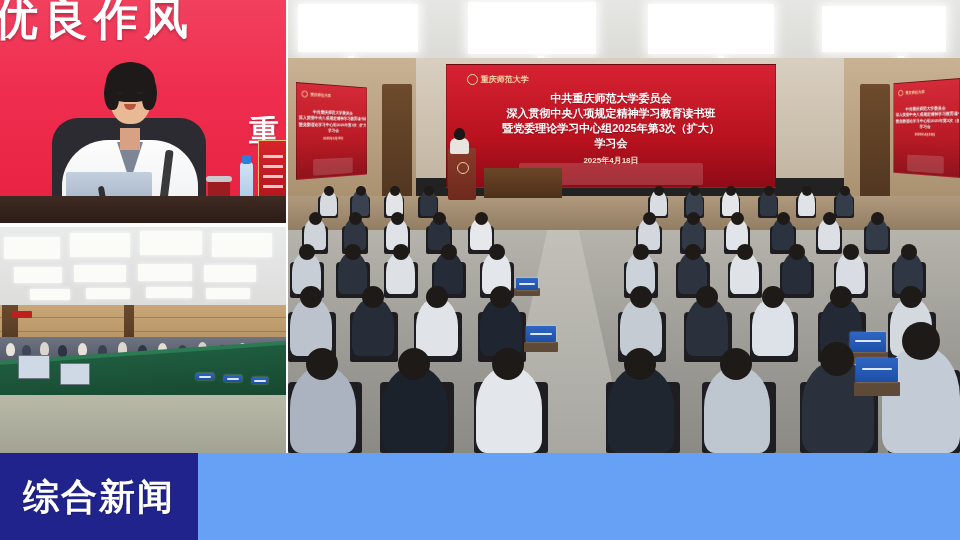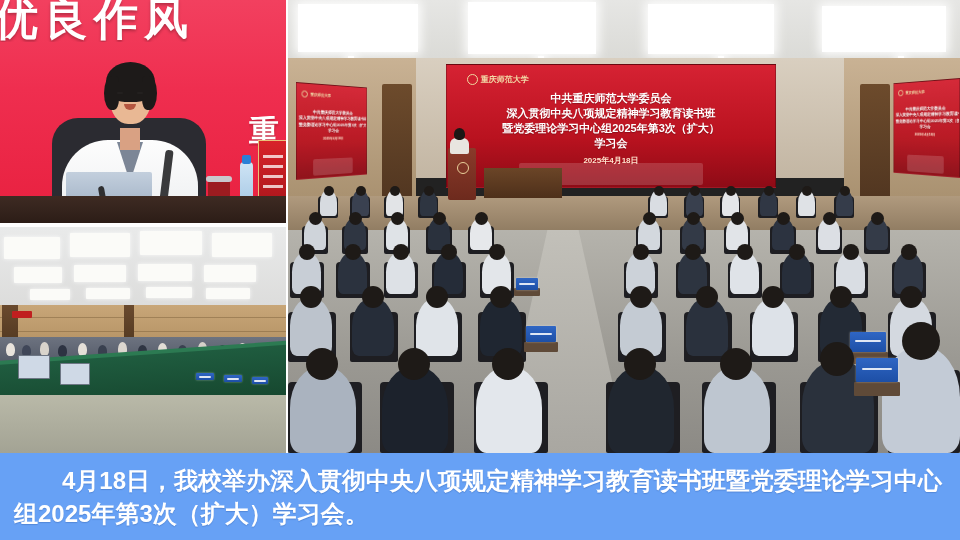--- a/index.html
+++ b/index.html
@@ -492,18 +492,18 @@
       <div class="head" style="left:614px;top:322px;width:38px;height:38px;"></div>
       <div class="tablet" style="left:566px;top:382px;width:46px;height:14px;"></div>
       <div class="plate" style="left:568px;top:358px;width:42px;height:24px;"></div>
     </div>
 
     <div class="seam-v"></div>
     <div class="seam-h"></div>
   </div>
 
   <div class="caption">
-    <div class="cap-body">
-      <div class="cap-text">4月18日，我校举办深入贯彻中央八项规定精神学习教育读书班暨党委理论学习中心组2025年第3次（扩大）学习会。</div>
+    <div class="cap-badge">
+      <span class="cap-badge-text">综合新闻</span>
     </div>
   </div>
 
 </div>
 
 </body></html>

